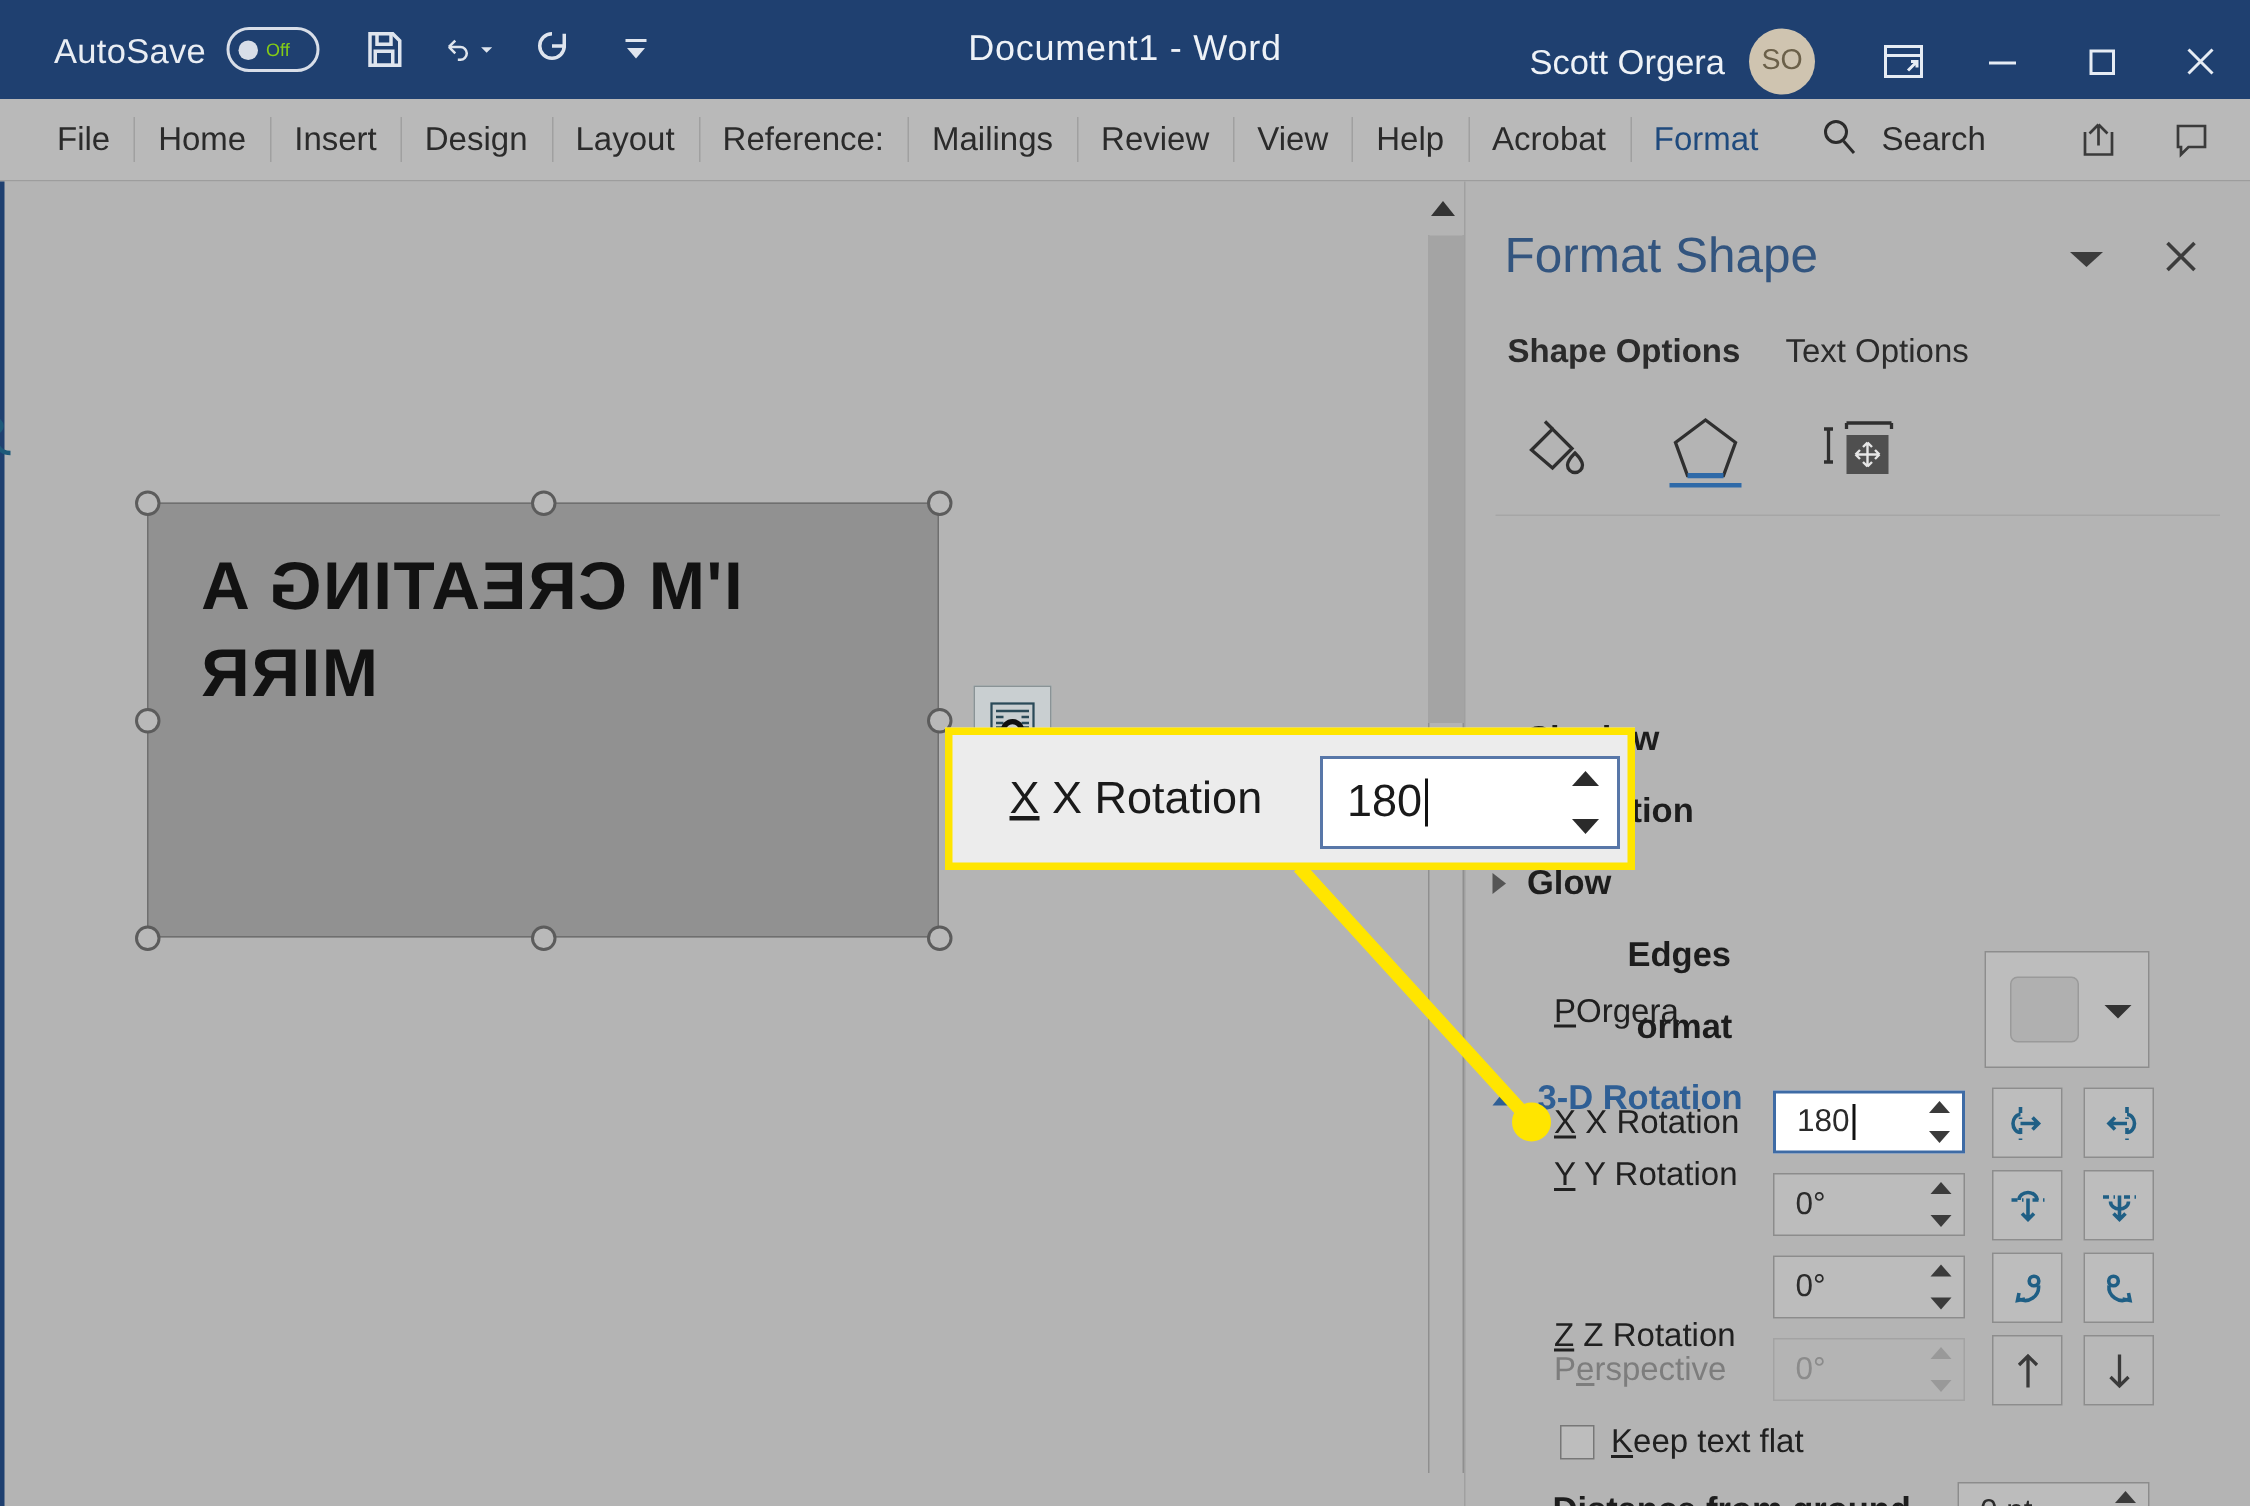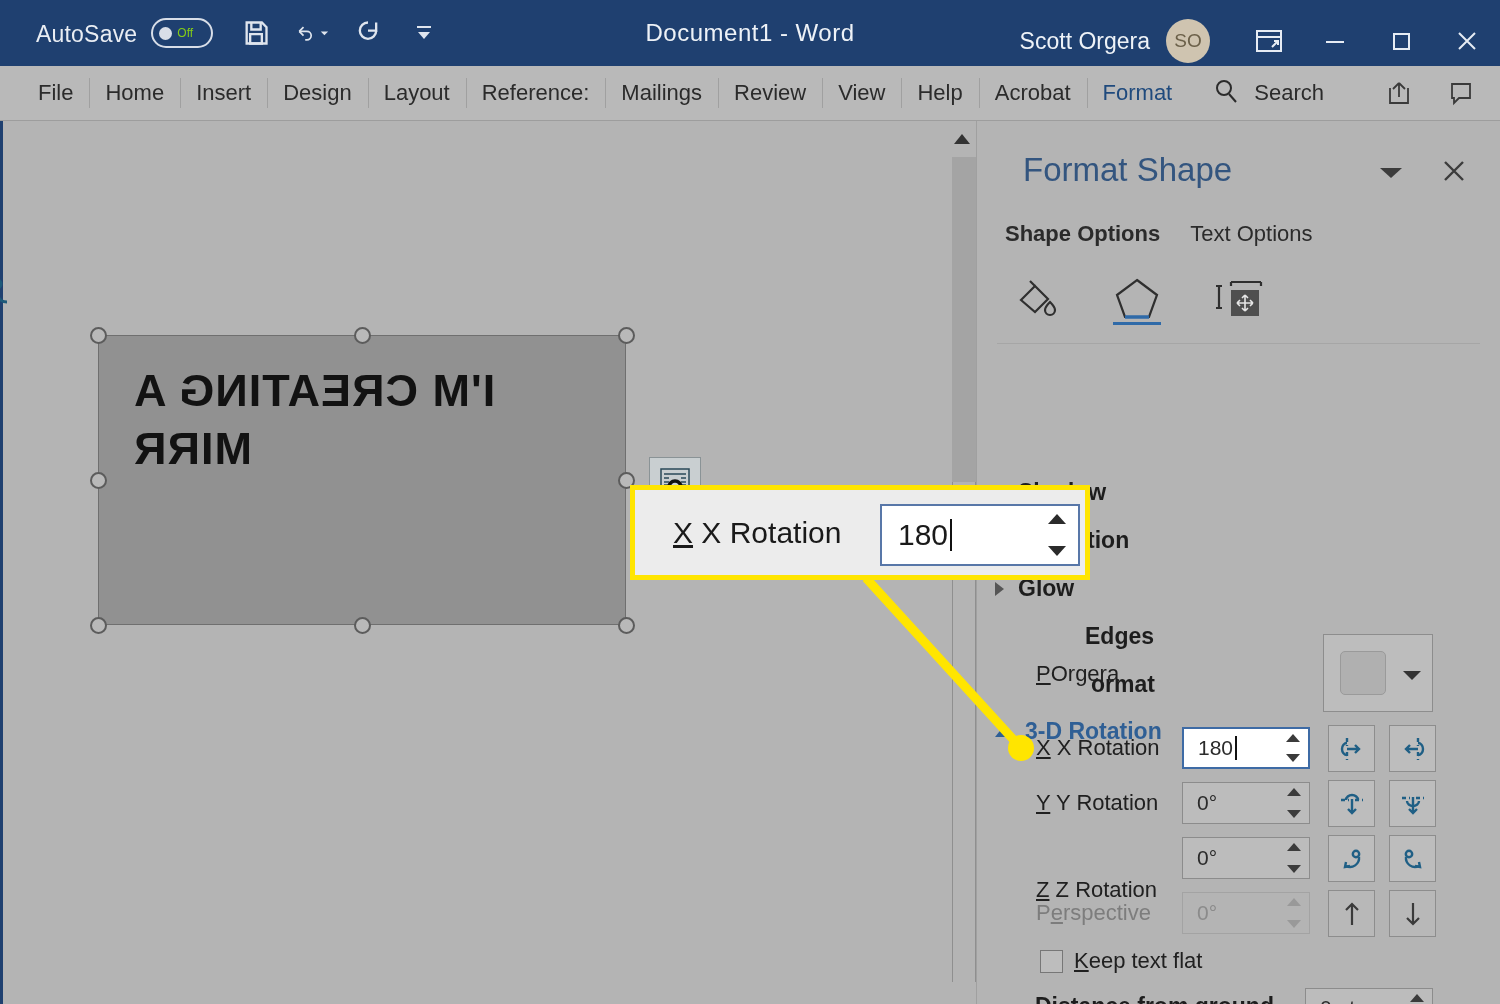--- a/index.html
+++ b/index.html
@@ -113,21 +113,21 @@
     position: absolute; top: 36px; left: 12px; width: 24px; height: 825px;
     border-left: 1px solid #8f8f8f; border-right: 1px solid #8f8f8f;
   }
 
   
   .panel {
     position: absolute; top: 121px; left: 976px; width: 524px; height: 883px;
     background: #b4b4b4; border-left: 1px solid #a0a0a0;
   }
   .panel-title {
-    position: absolute; left: 26px; top: 30px; font-size: 33px; color: #33557f; font-weight: 400; margin-left: 20px;
+    position: absolute; left: 26px; top: 30px; font-size: 33px; color: #33557f; font-weight: 400;
   }
   .panel-chevron { position: absolute; right: 96px; top: 44px; }
   .panel-chevron svg { fill: #3c3c3c; }
   .panel-close { position: absolute; right: 32px; top: 36px; }
   .panel-close svg { stroke: #3c3c3c; stroke-width: 2.4; fill: none; }
   .opt-tabs { position: absolute; left: 28px; top: 100px; display: flex; gap: 30px; align-items: baseline; }
   .opt-tab { font-size: 22px; color: #2b2b2b; }
   .opt-tab.active { font-weight: bold; }
   .icon-row { position: absolute; left: 28px; top: 145px; display: flex; gap: 42px; align-items: flex-end; }
   .pico { width: 60px; height: 56px; display: flex; align-items: flex-end; justify-content: center; position: relative; }
@@ -483,21 +483,21 @@
         </svg>
     </div>
     <div class="rbtn" style="left:1389px; top:725px;">
       <svg width="30" height="30" viewBox="0 0 30 30">
           <path d="M20 4v8M20 18v8" stroke-dasharray="4 3"></path>
           <path d="M20 15H8M12 11l-4 4 4 4"></path>
           <path d="M20 9a5 6 0 0 1 0 12"></path>
         </svg>
     </div>
 
-    <div class="field-label" style="left:1036px; top:790px;">
+    <div class="field-label" style="left:1036px; top:770px;">
       <u>Y</u> <span>Y Rotation</span>
     </div>
     <div class="spin" style="left:1182px; top:782px; width:128px;">
       <span>0°</span>
       <span class="arrows">
           <i class="up"></i>
           <i class="dn"></i>
         </span>
     </div>
     <div class="rbtn" style="left:1328px; top:780px;">

